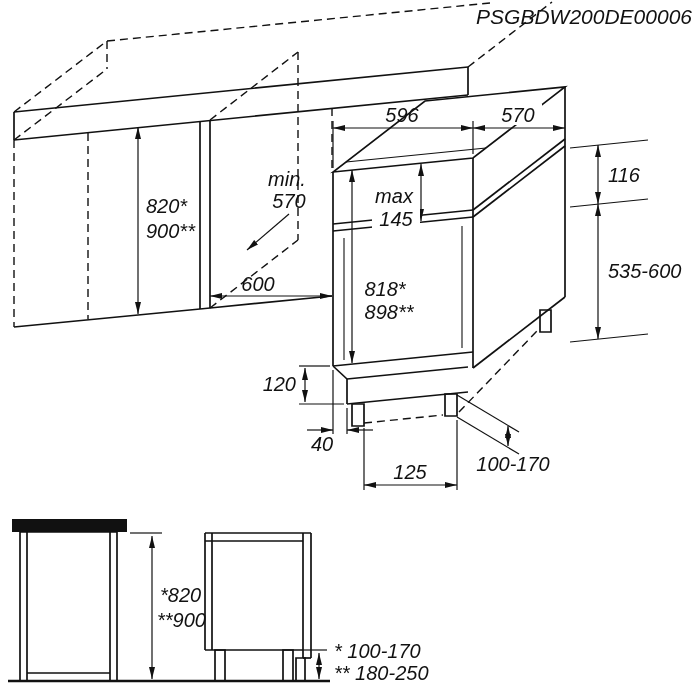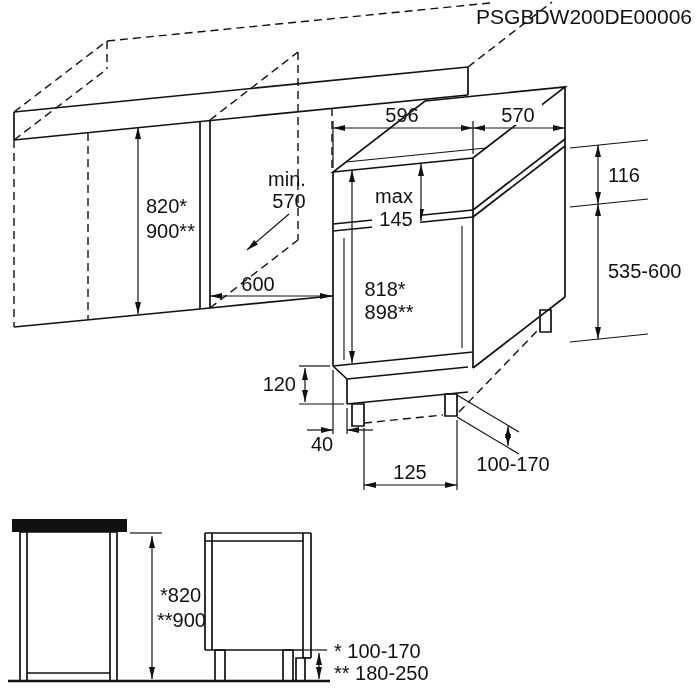--- a/index.html
+++ b/index.html
@@ -1,17 +1,17 @@
 <!DOCTYPE html>
 <html><head>
 <meta charset="utf-8">
 <style>
   html,body{margin:0;padding:0;background:#fff;}
   .page{position:relative;width:700px;height:700px;background:#fff;overflow:hidden;
-        font-family:"Liberation Sans", sans-serif;}
+        font-family:"Liberation Sans", sans-serif;font-style:italic;}
   svg{position:absolute;top:0;left:0;}
   .s   {stroke:#111;stroke-width:1.7;fill:none;stroke-linejoin:miter;}
   .thin{stroke:#111;stroke-width:1.1;fill:none;}
   .d   {stroke:#111;stroke-width:1.4;fill:none;stroke-dasharray:8 5;}
   .ext {stroke:#111;stroke-width:1.2;fill:none;}
   .dim {stroke:#111;stroke-width:1.2;fill:none;}
   .ground{stroke:#111;stroke-width:2.4;fill:none;}
   .fill{fill:#111;stroke:none;}
   .bg  {fill:#fff;stroke:none;}
   text {fill:#111;font-size:20px;font-family:"Liberation Sans", sans-serif;}

